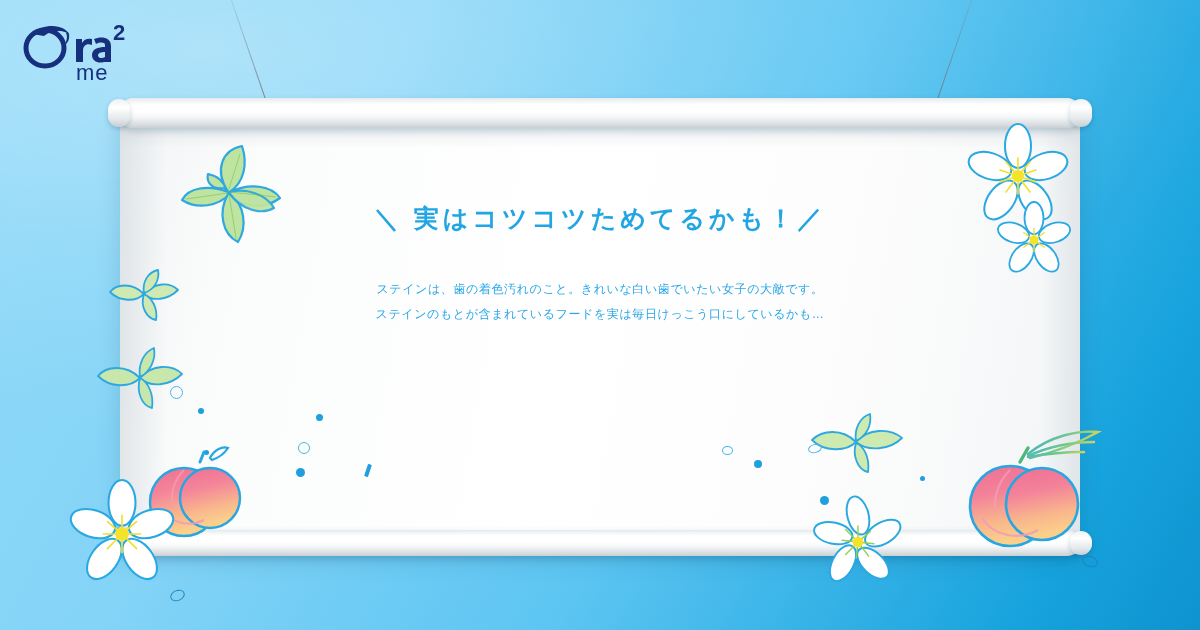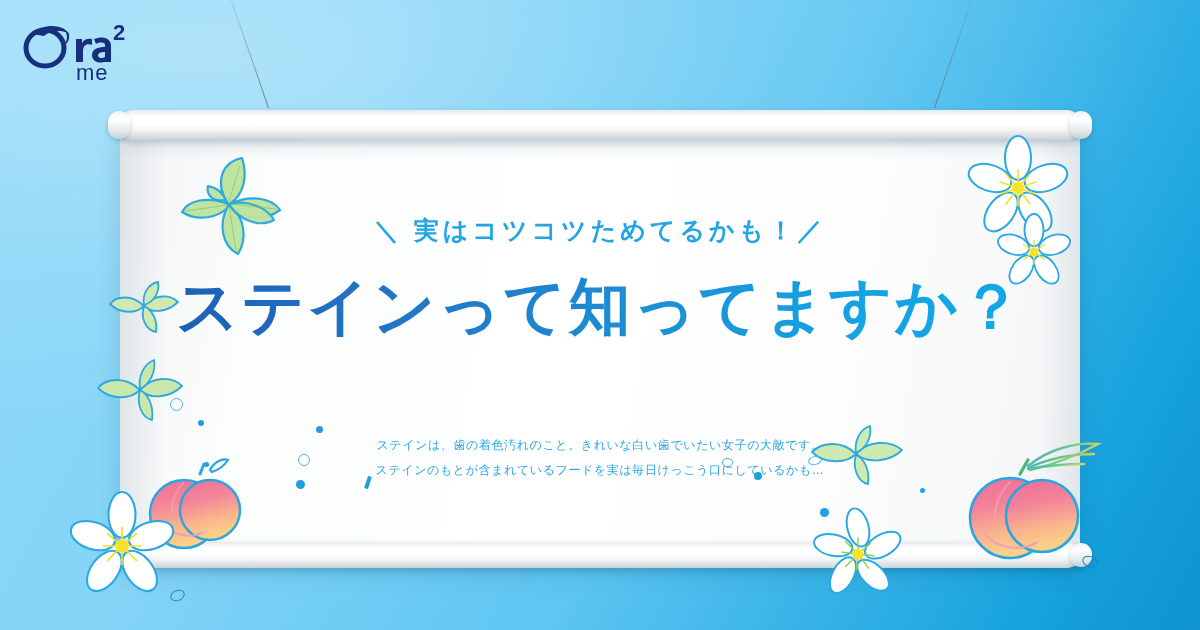--- a/index.html
+++ b/index.html
@@ -45,21 +45,21 @@
     background: linear-gradient(to bottom, rgba(120,125,130,0.15), rgba(110,115,120,0.85));
     transform-origin: bottom center;
   }
   .string.left  { left: 268px; top: -12px; height: 120px; transform: rotate(-19deg); }
   .string.right { left: 934px; top: -12px; height: 120px; transform: rotate(19deg); }
 
   
   .banner {
     position: absolute;
     left: 120px;
-    top: 108px;
+    top: 96px;
     width: 960px;
     height: 470px;
   }
 
   .banner-sheet {
     position: absolute;
     left: 0;
     top: 18px;
     width: 960px;
     height: 440px;
@@ -337,21 +337,20 @@
       <div class="ring" style="left:602px; top:350px; width:9px;  height:7px;"></div>
       <div class="dot" style="left:634px; top:364px; width:8px;  height:8px;"></div>
       <div class="ring" style="left:688px; top:348px; width:12px; height:7px; transform:rotate(-14deg);"></div>
       <div class="dot" style="left:700px; top:400px; width:9px;  height:9px;"></div>
       <div class="dot" style="left:800px; top:380px; width:5px;  height:5px;"></div>
     </div>
 
     <div class="content">
       <div class="eyebrow">＼ 実はコツコツためてるかも！／</div>
 
-      <h1 class="headline">ステインって知ってますか？</h1>
 
       <div class="body-copy">
         <div>ステインは、歯の着色汚れのこと。きれいな白い歯でいたい女子の大敵です。</div>
         <div>ステインのもとが含まれているフードを実は毎日けっこう口にしているかも…</div>
       </div>
     </div>
 
     <div class="deco layer-front" style="left:18px; top:340px;">
       <svg width="120" height="120" viewBox="0 0 120 120">
         <defs>

